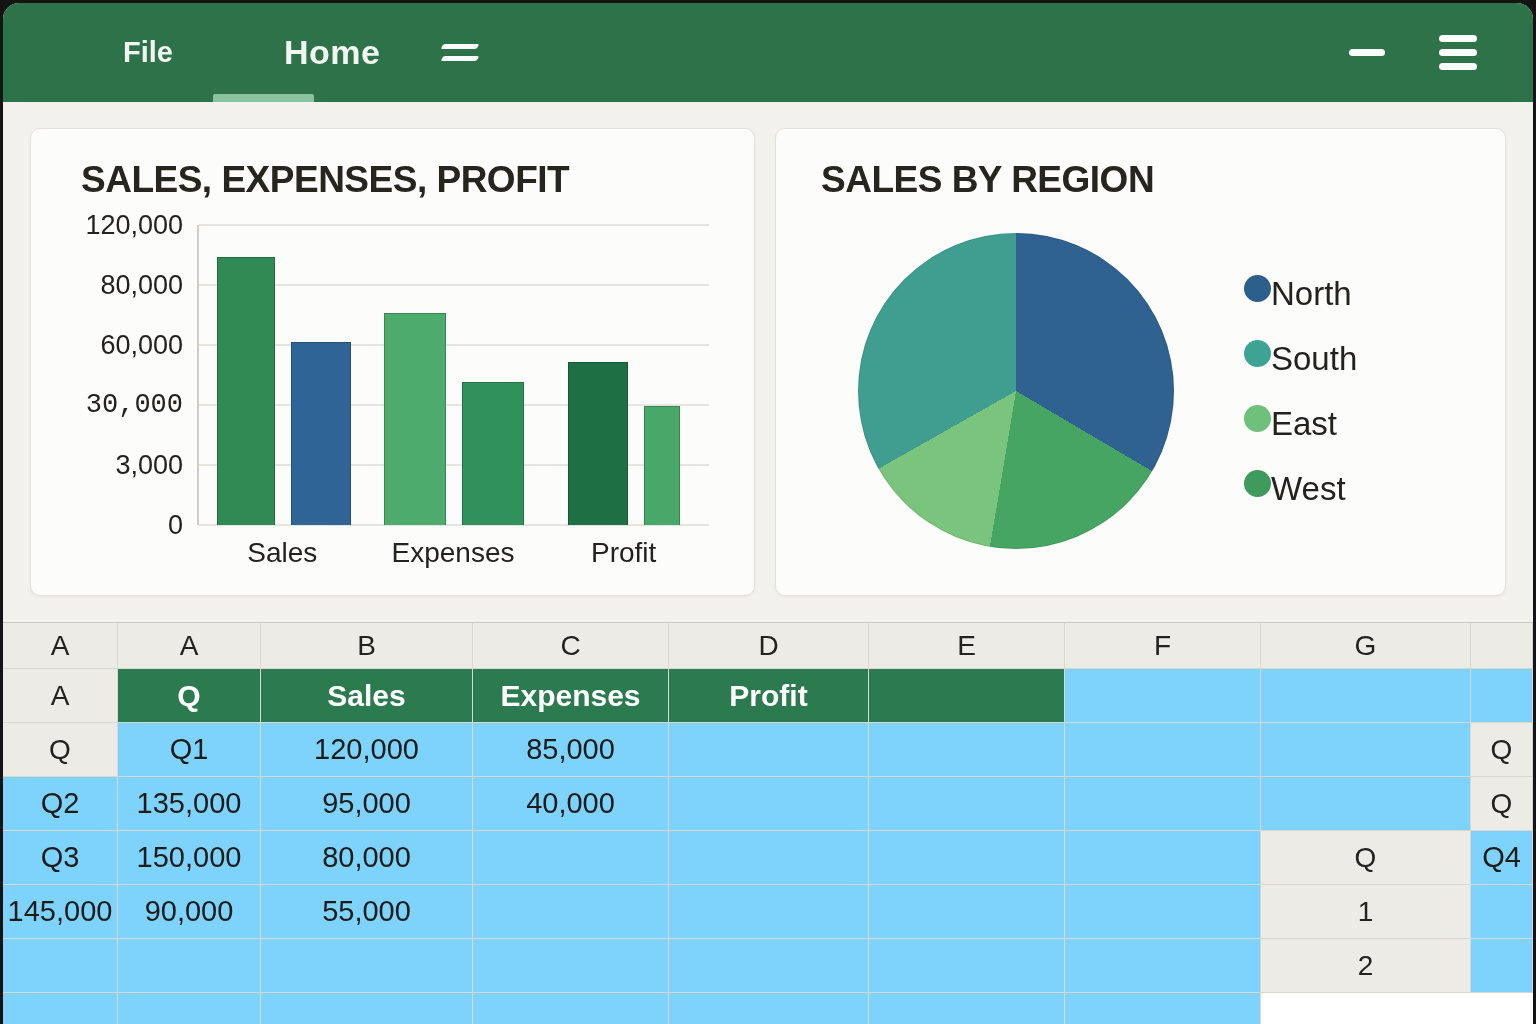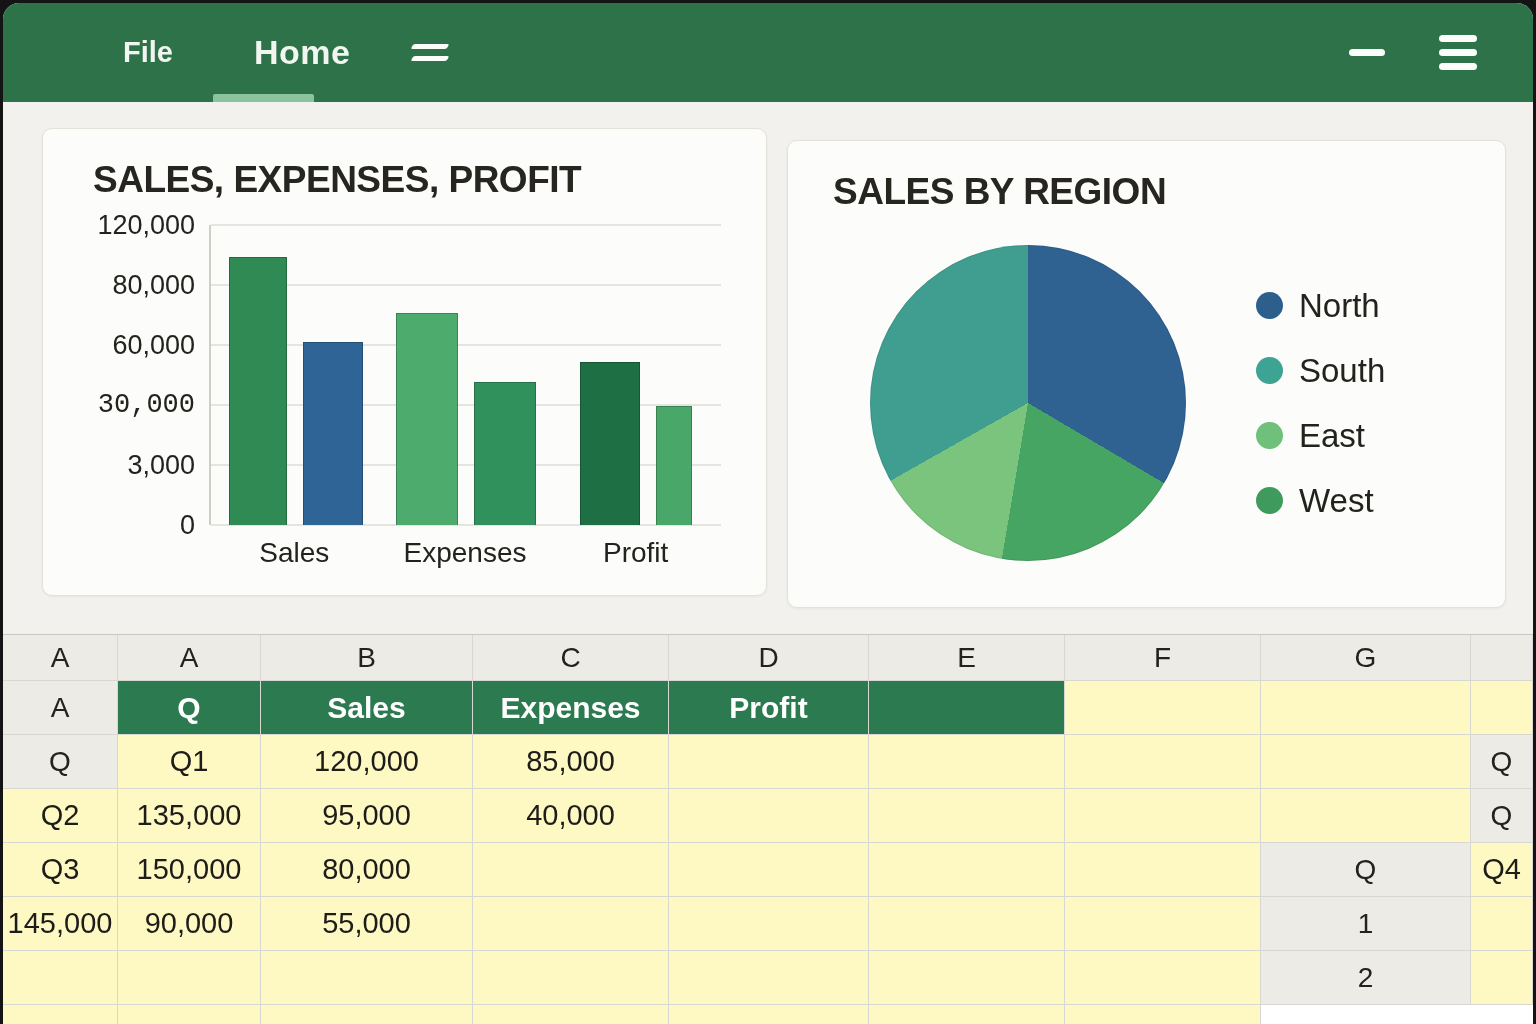--- a/index.html
+++ b/index.html
@@ -18,21 +18,21 @@
   
   .titlebar {
     position: relative;
     height: 99px;
     background: var(--titlebar-green, #2d7249);
     display: flex; align-items: center;
     border-radius: 14px 14px 0 0;
   }
   .tab { color: #f2f6f1; cursor: default; }
   .tab-file { margin-left: 120px; font-size: 29px; font-weight: 700; }
-  .tab-home { margin-left: 81px; font-size: 34px; font-weight: 700; letter-spacing: .5px; text-align: right; }
+  .tab-home { margin-left: 111px; font-size: 34px; font-weight: 700; letter-spacing: .5px; text-align: right; }
   .tab-underline {
     position: absolute; left: 210px; bottom: 0;
     width: 101px; height: 8px;
     background: var(--tab-underline, #8bc3a1);
     border-radius: 2px 2px 0 0;
   }
   .slant-icon { margin-left: 62px; display: flex; flex-direction: column; gap: 7px; }
   .slant-icon i {
     display: block; width: 36px; height: 5px; background: #fbfdfb;
     transform: skewX(-28deg); border-radius: 2px;
@@ -44,22 +44,22 @@
 
   
   .charts { display: flex; gap: 20px; padding: 26px 27px 0 27px; }
   .card {
     background: var(--card-bg, #fcfcfa);
     border: 1px solid #e3e1da;
     border-radius: 10px;
     height: 468px;
     box-shadow: 0 1px 3px rgba(0,0,0,.05);
   }
-  .card-bar { width: 725px; flex: none; margin-left: 12px; }
-  .card-pie { flex: 1; margin-top: 12px; }
+  .card-bar { width: 725px; flex: none; }
+  .card-pie { flex: 1; }
   .card-title {
     margin: 30px 0 0 50px;
     font-size: 37px; font-weight: 700; letter-spacing: -.5px;
     color: #26251f;
   }
   .card-pie .card-title { margin-left: 45px; }
 
   
   .bc { display: flex; margin: 24px 45px 0 18px; }
   .bc-ylabels { position: relative; width: 148px; height: 300px; flex: none; }
@@ -77,21 +77,21 @@
   .bc-xlabel { flex: 1; text-align: center; font-size: 28px; color: #23221e; }
 
   
   .pie-wrap { display: flex; align-items: center; margin-top: 32px; }
   .pie {
     width: 316px; height: 316px; border-radius: 50%;
     margin-left: 82px; flex: none;
     box-shadow: 0 0 0 1px rgba(0,0,0,.08) inset;
   }
   .legend { margin-left: 70px; display: flex; flex-direction: column; gap: 27px; }
-  .legend-item { display: flex; align-items: center; gap: 16px; }
+  .legend-item { display: flex; }
   .legend-dot { width: 27px; height: 27px; border-radius: 50%; flex: none; }
   .legend-label { font-size: 33px; color: #23221e; }
 
   
   .sheet {
     margin-top: 26px;
     display: grid;
     grid-template-columns: 115px 143px 212px 196px 200px 196px 196px 210px 1fr;
     grid-template-rows: 46px repeat(7, 54px);
     border-top: 1px solid #c9c7c1;
@@ -100,21 +100,21 @@
   .sheet > div {
     display: flex; align-items: center; justify-content: center;
     border-right: 1px solid #d9d7d1; border-bottom: 1px solid #d9d7d1;
     overflow: hidden; white-space: nowrap;
   }
   .hcell {
     background: #ecebe6;
     border-right: 1px solid #c6c4be; border-bottom: 1px solid #c6c4be;
     font-size: 28px; color: #23221e;
   }
-  .cell { background: #fef9c3; font-size: 29px; }
+  .cell { background: #7dd3fc; font-size: 29px; }
   .gcell {
     background: var(--header-row-green, #2b7a50);
     color: #fff; font-weight: 700; font-size: 30px;
     border-right: 1px solid rgba(255,255,255,.35);
     border-bottom: 1px solid #1f5f3d;
   }
 </style>
 </head>
 <body>
 

